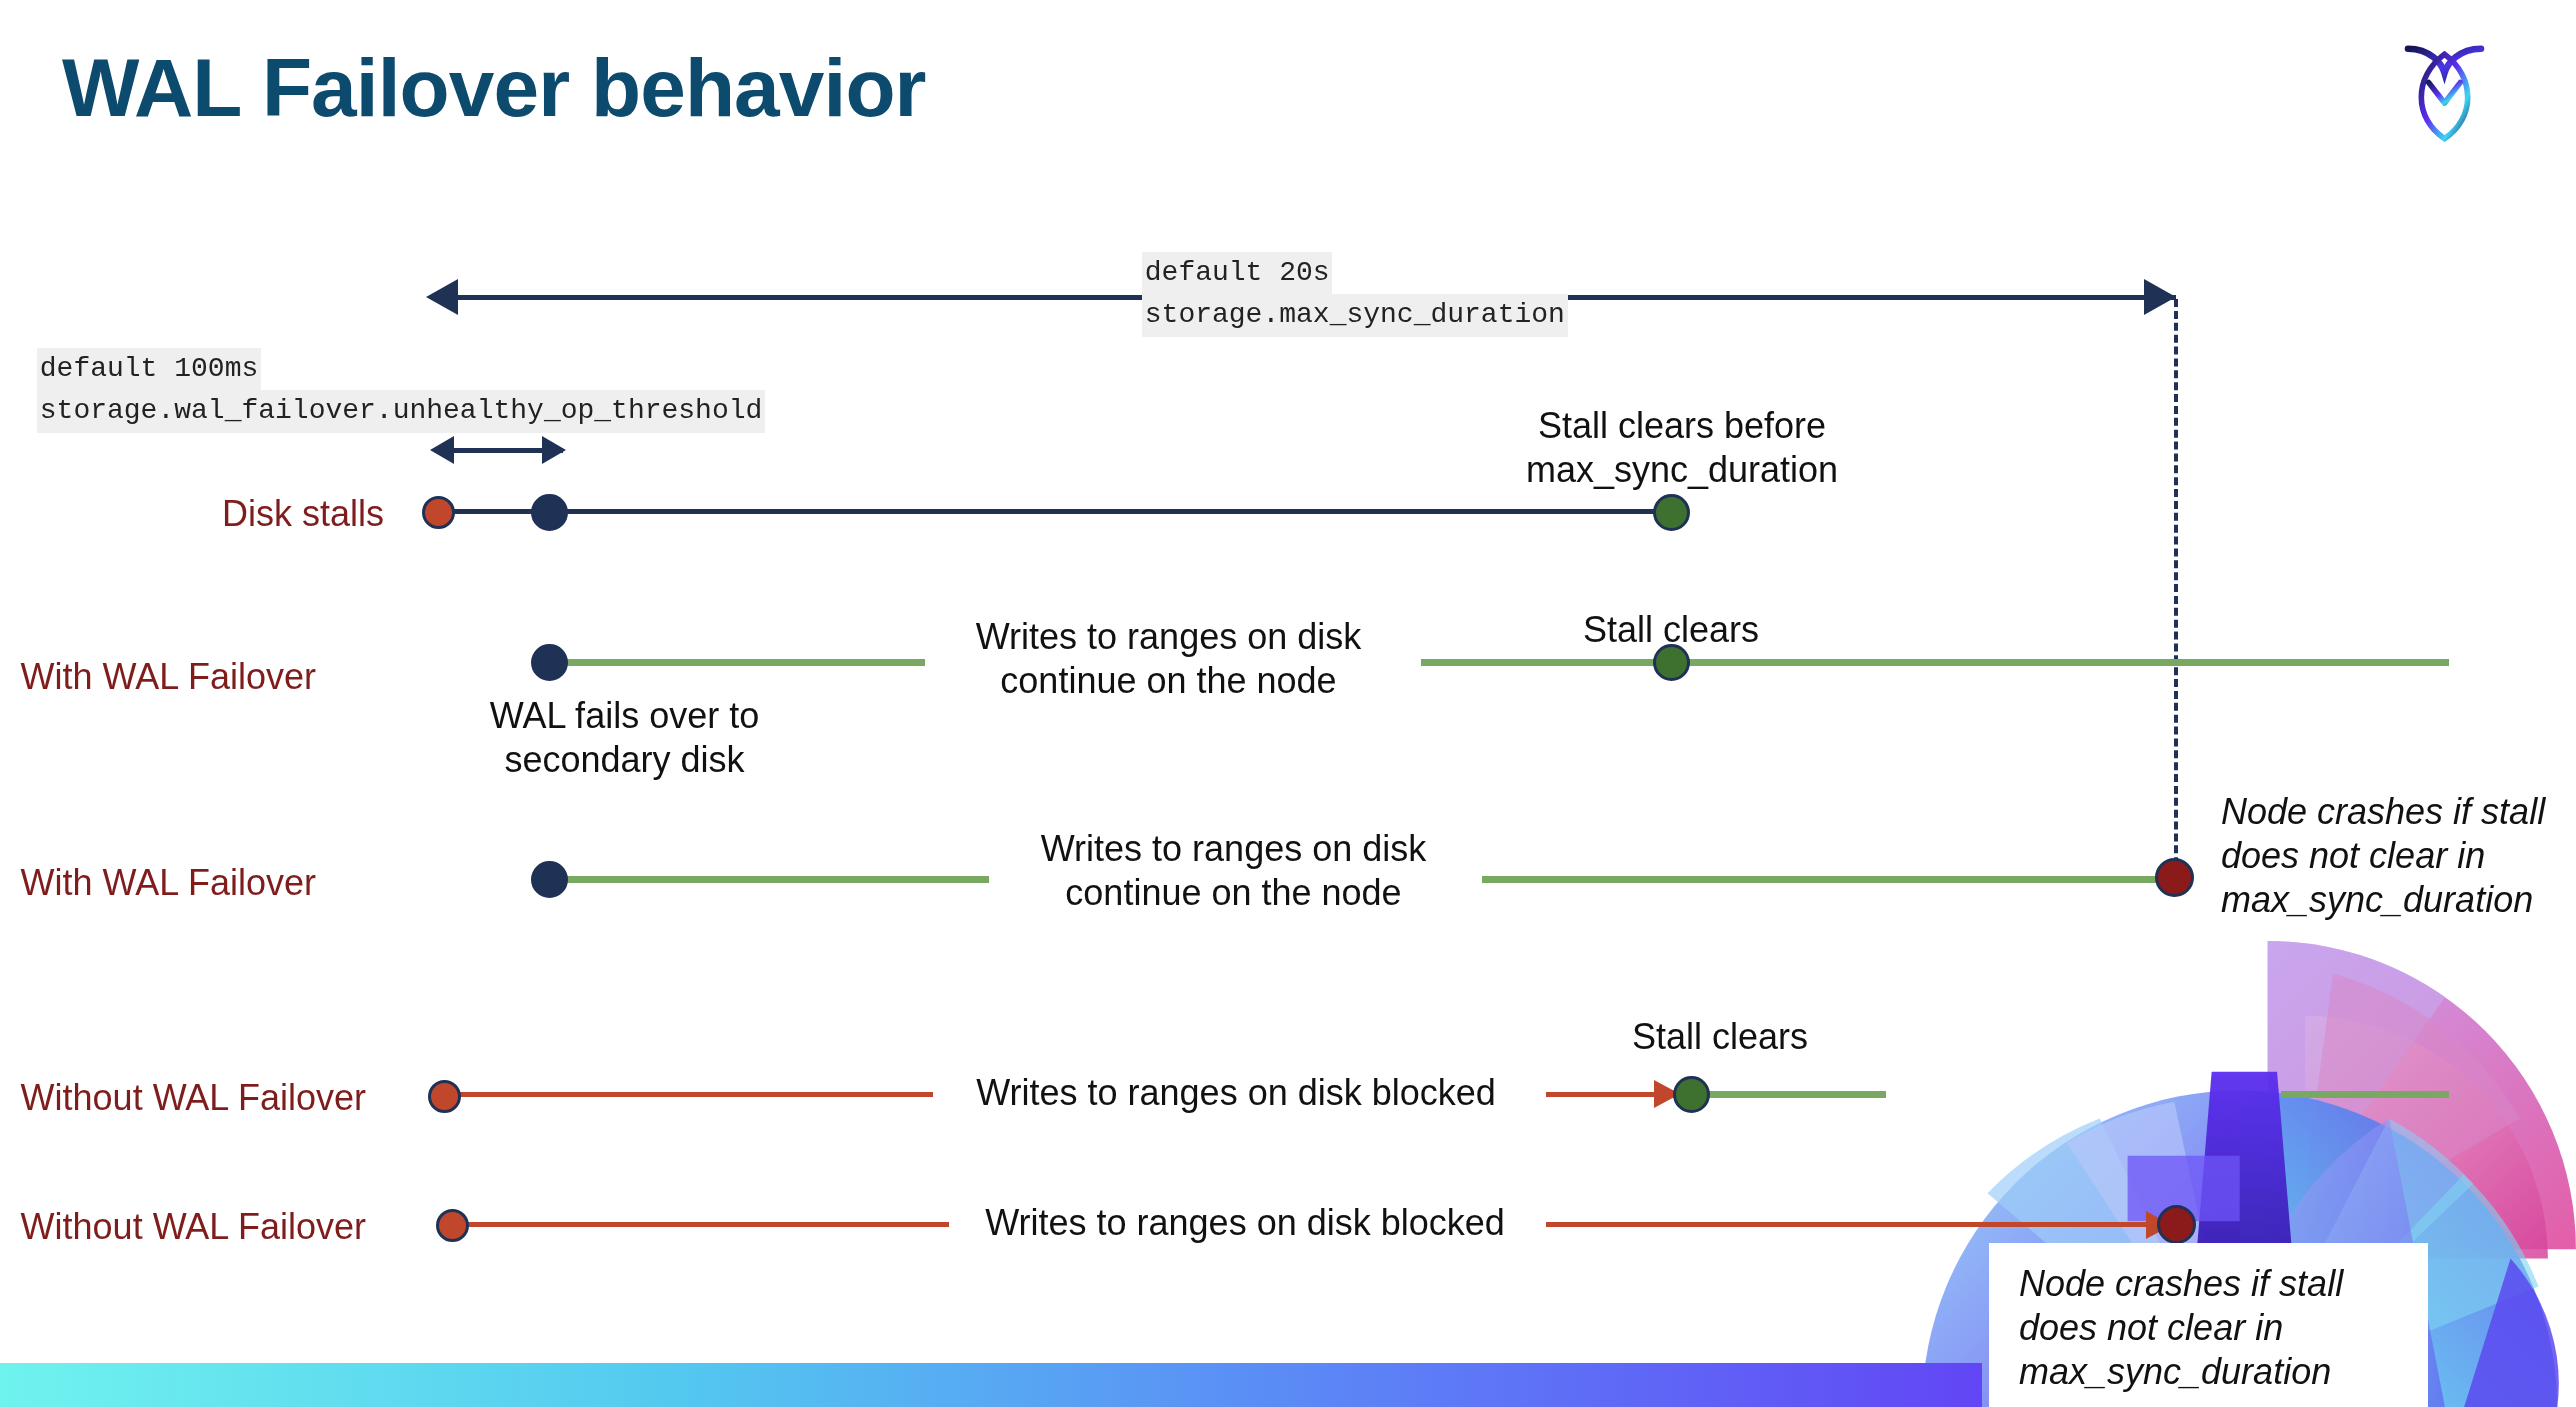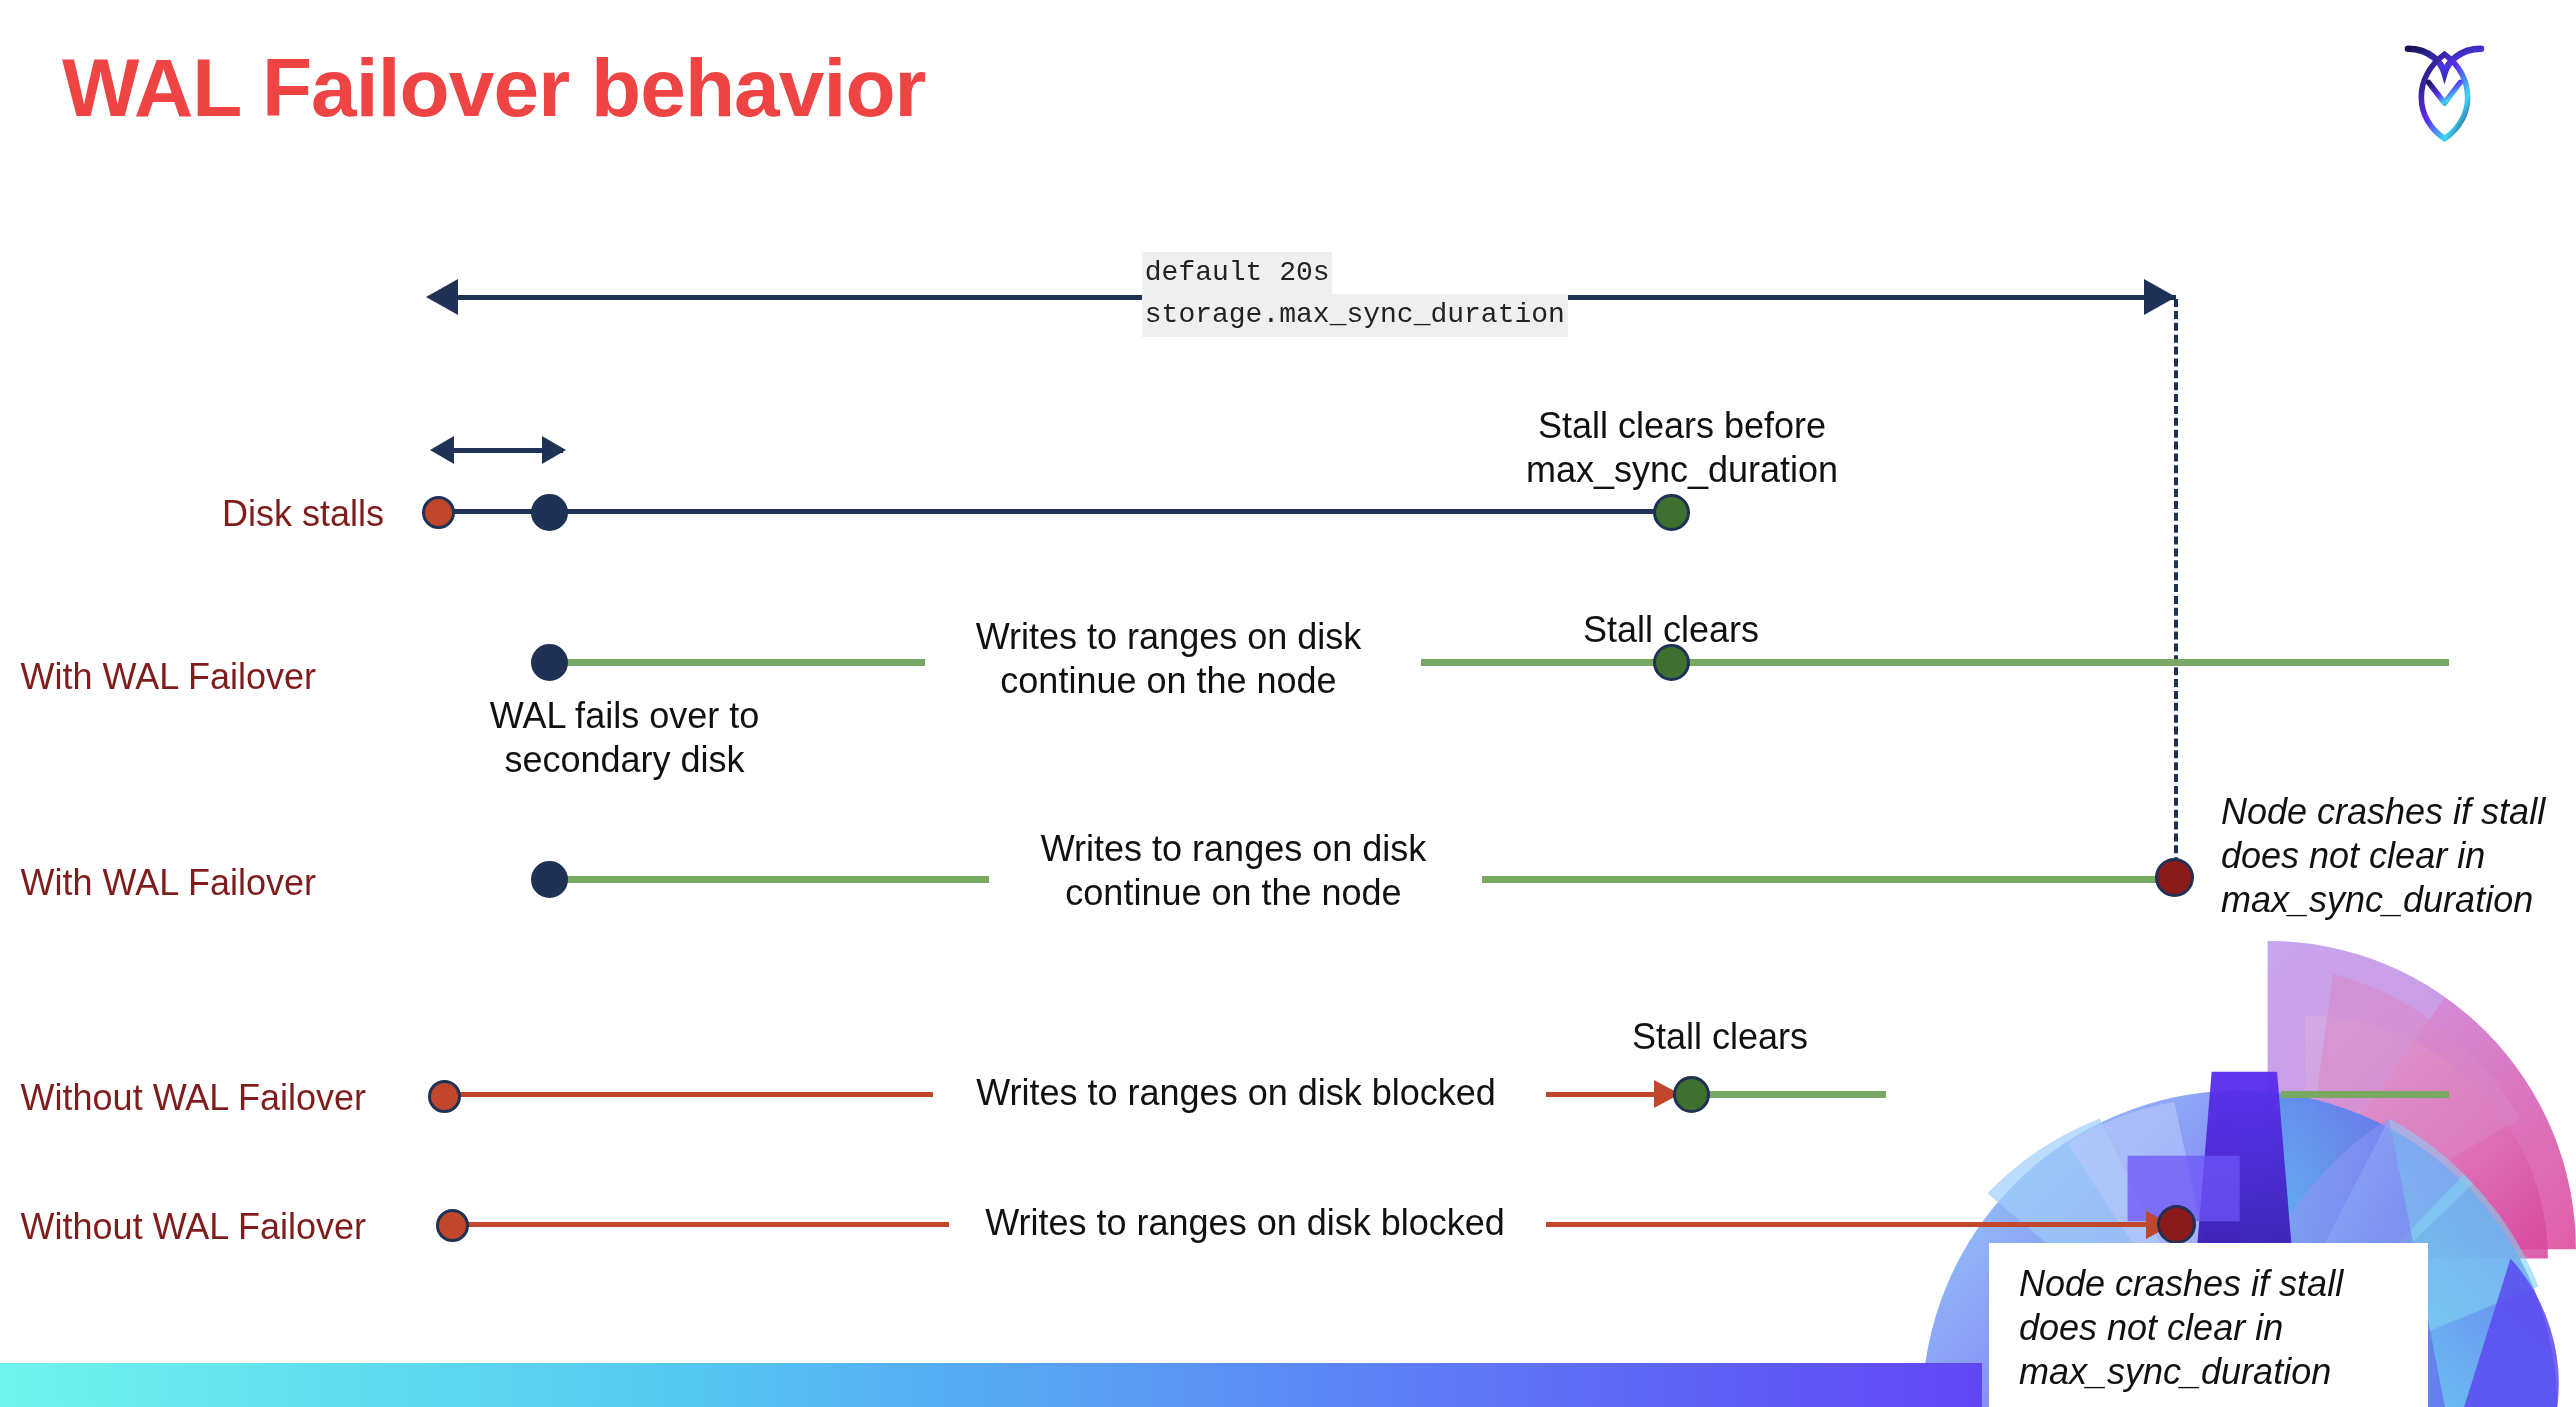--- a/index.html
+++ b/index.html
@@ -17,21 +17,21 @@
   .deco svg{display:block;width:100%;height:100%;}
 
   .bottombar{
     position:absolute;left:0;bottom:0;width:1982px;height:45px;
     background:linear-gradient(90deg,#6ff3ee 0%,#53c7f0 35%,#5d7cf7 72%,#6246f5 100%);
   }
 
   
   .title{
     position:absolute;left:62px;top:45px;
-    font-size:82px;font-weight:700;color:#ef4444;
+    font-size:82px;font-weight:700;color:#0c4a6e;
     letter-spacing:-0.9px;line-height:1.05;white-space:nowrap;
   }
 
   
   .logo{position:absolute;left:2393px;top:28px;width:103px;height:120px;}
   .logo svg{display:block;width:100%;height:100%;}
 
   
   .code-callout{position:absolute;font-family:"Liberation Mono", monospace;font-size:28px;color:#222;line-height:1.45;white-space:nowrap;}
   .code-callout span{background:#efefef;padding:0.9px 2.8px;display:inline-block;}
@@ -153,20 +153,24 @@
 
   <div class="ah left-navy" style="left:426px;top:279px;"></div>
   <div class="hline navy" style="left:456px;top:295px;width:1720px;"></div>
   <div class="ah right-navy" style="left:2144px;top:279px;"></div>
 
   <div class="code-callout" id="cc-maxsync">
     <span>default 20s</span><br>
     <span>storage.max_sync_duration</span>
   </div>
 
+  <div class="code-callout" id="cc-unhealthy">
+    <span>default 100ms</span><br>
+    <span>storage.wal_failover.unhealthy_op_threshold</span>
+  </div>
 
   <div class="ah left-navy-sm" style="left:430px;top:436px;"></div>
   <div class="hline navy" style="left:451px;top:448px;width:112px;"></div>
   <div class="ah right-navy-sm" style="left:542px;top:436px;"></div>
 
   <div class="vdash" style="left:2174px;top:299px;height:578px;"></div>
 
   <div class="rowlabel" style="left:222px;top:493px;">Disk stalls</div>
 
   <div class="hline navy" style="left:439px;top:509px;width:1234px;"></div>

